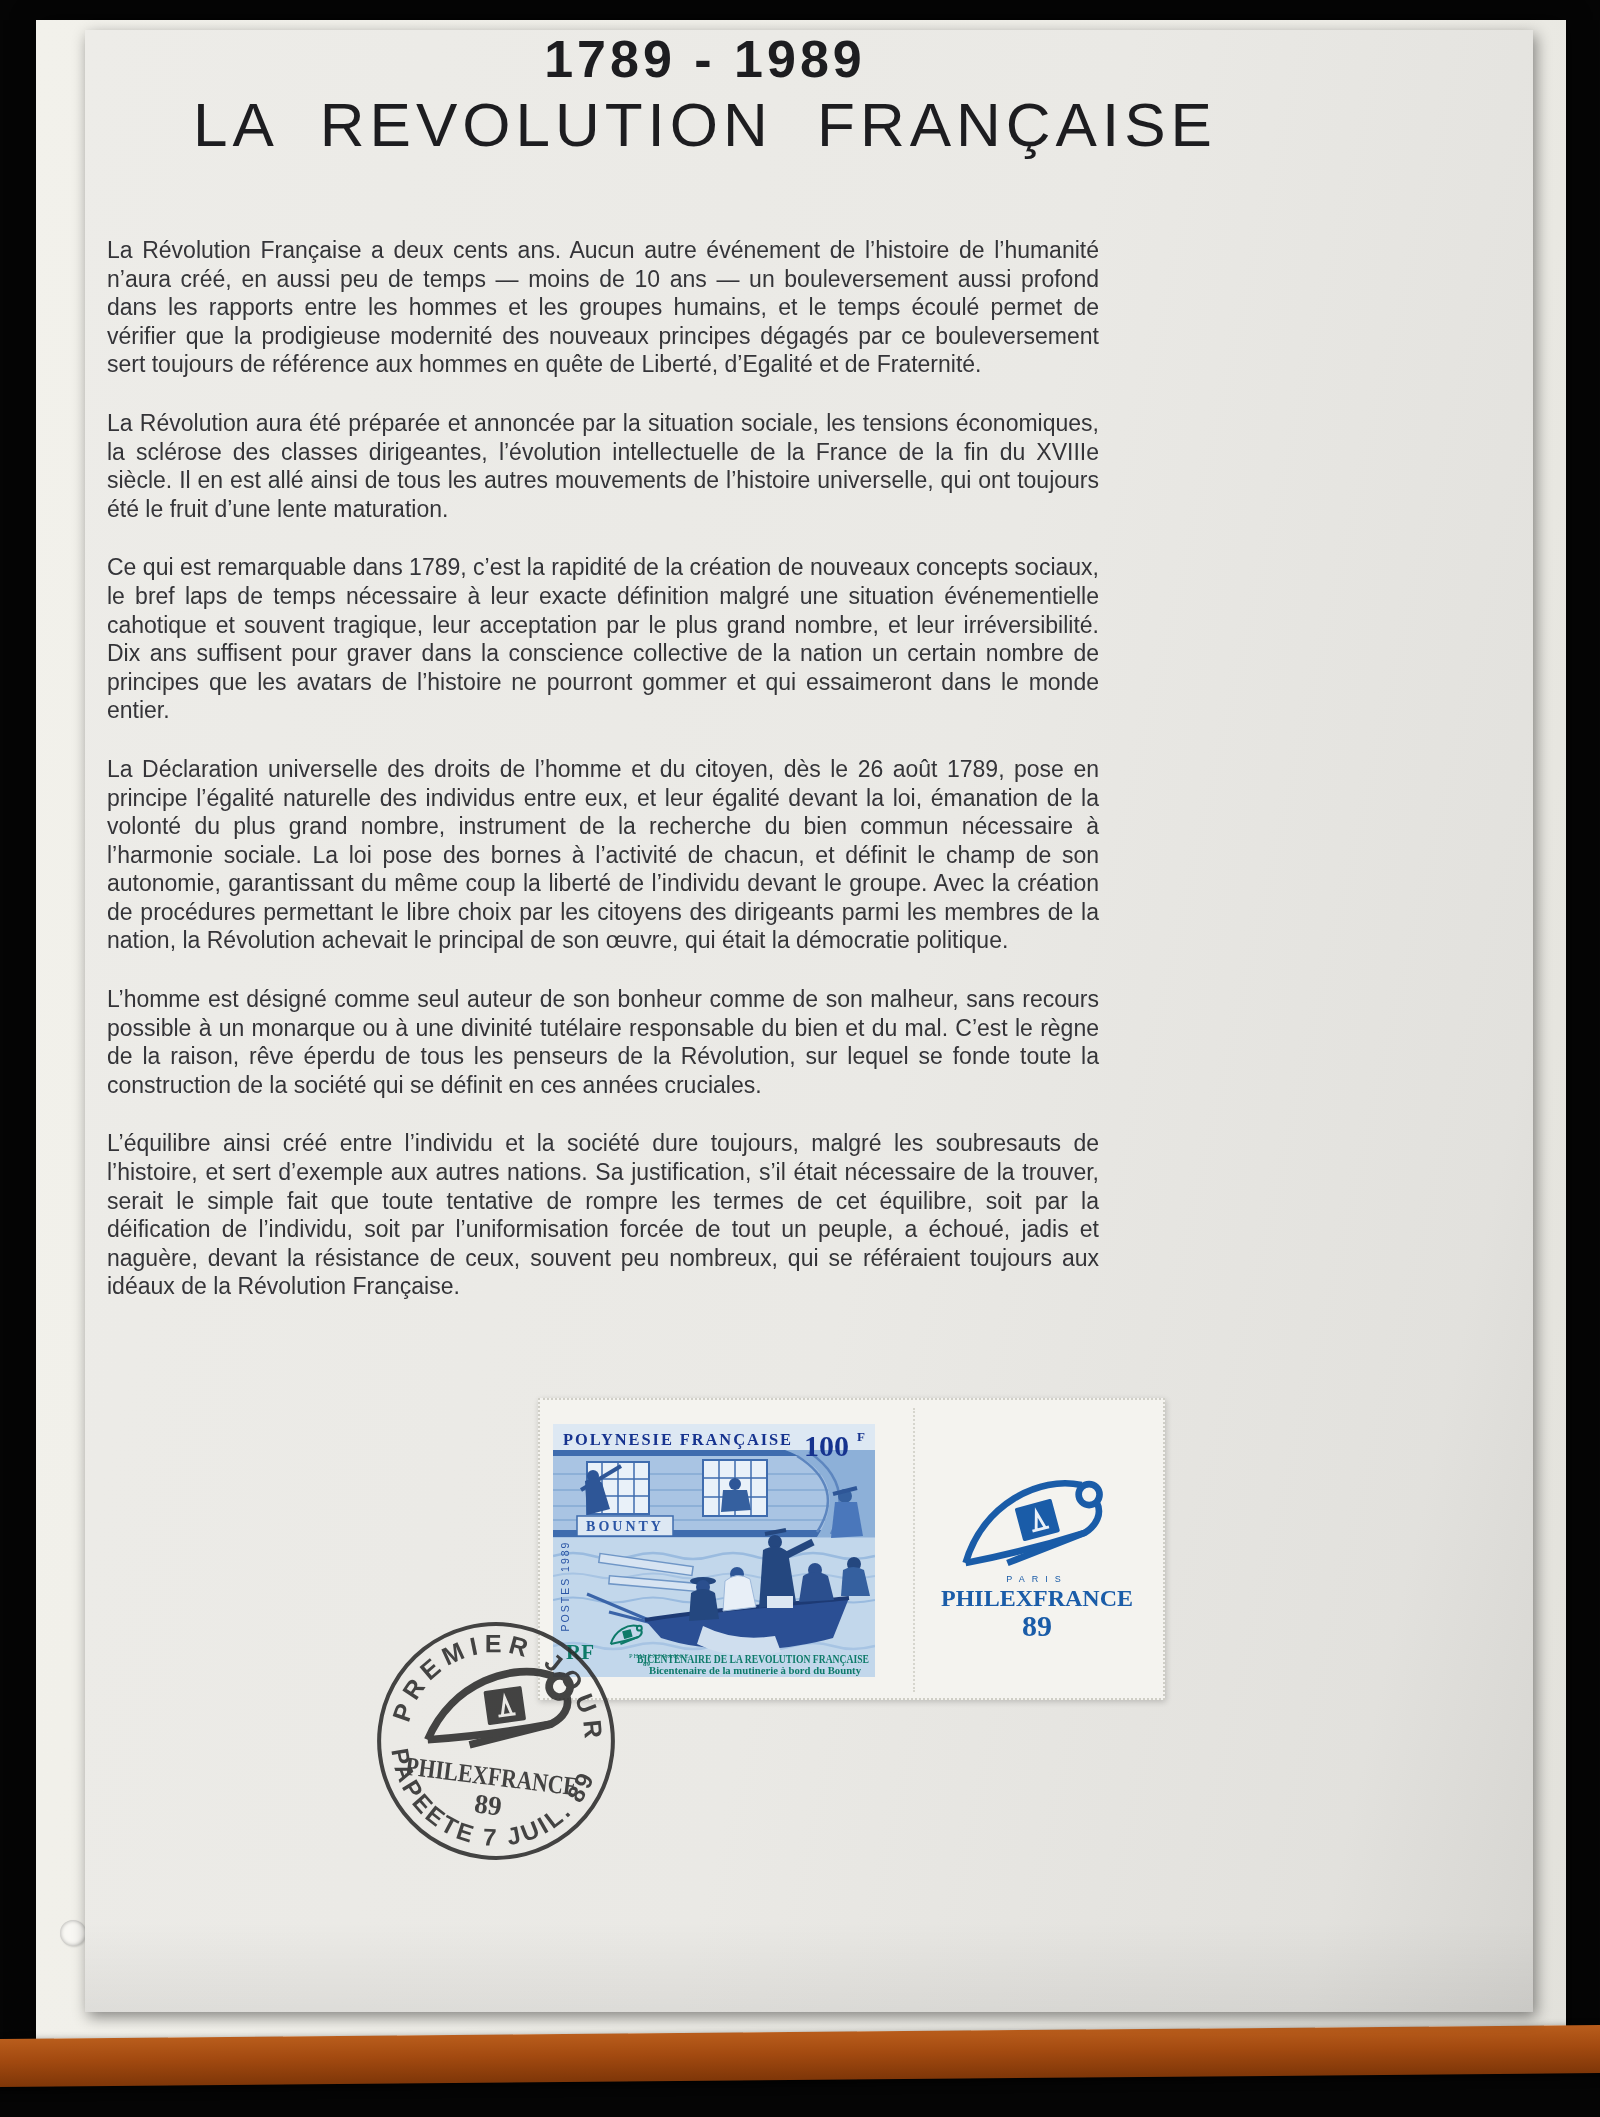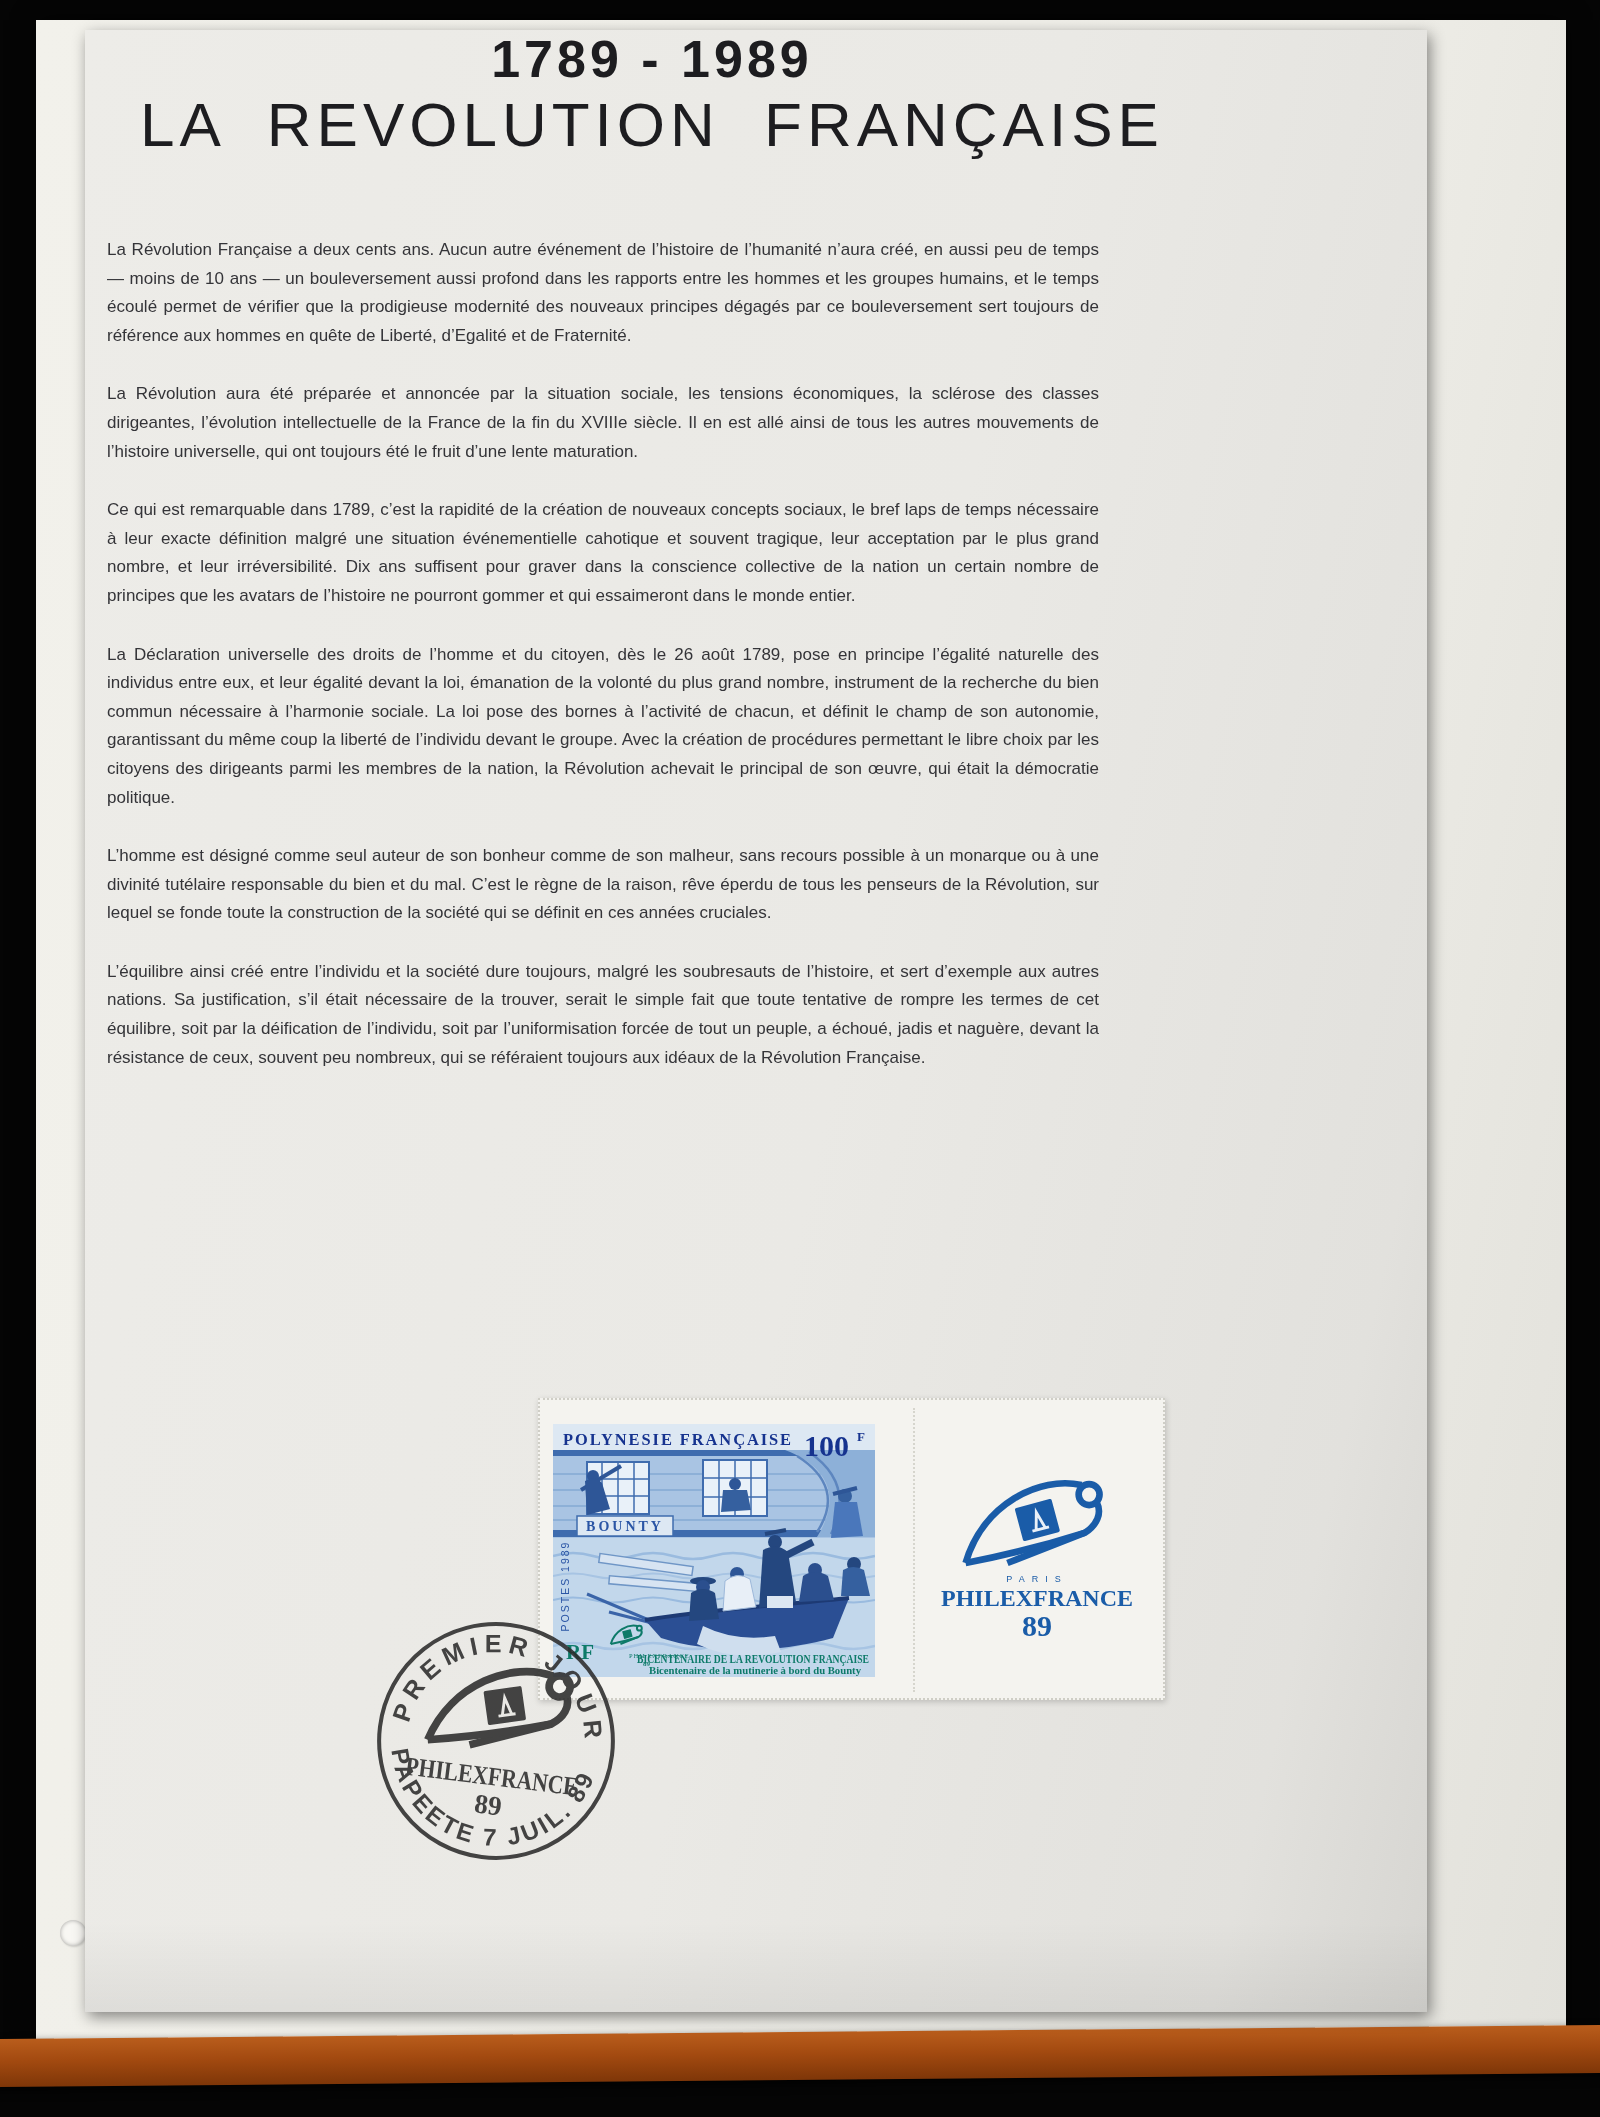--- a/index.html
+++ b/index.html
@@ -11,31 +11,31 @@
               box-shadow:0 0 22px rgba(0,0,0,.65);}
   
   .shelf-edge{position:absolute;left:-8px;top:2032px;width:1616px;height:48px;
               transform:rotate(-0.5deg);
               background:linear-gradient(#b95d1c 0%,#a34a10 45%,#7e3608 100%);
               box-shadow:0 4px 10px rgba(0,0,0,.8);}
   
   .hole{position:absolute;left:60px;top:1920px;width:26px;height:26px;border-radius:50%;
         background:#f8f7f3;box-shadow:inset 0 0 4px rgba(0,0,0,.35),1px 1px 2px rgba(0,0,0,.15);}
   
-  .doc-page{position:absolute;left:85px;top:30px;width:1342px;height:1982px;
+  .doc-page{position:absolute;left:85px;top:30px;width:1448px;height:1982px;
             background:linear-gradient(103deg,#edecE8 0%,#eae9e5 55%,#e2e1dd 88%,#d6d5d1 100%);
             box-shadow:3px 5px 14px rgba(0,0,0,.45);}
   .doc-page::after{content:"";position:absolute;left:0;bottom:0;width:100%;height:90px;
             background:linear-gradient(rgba(0,0,0,0),rgba(0,0,0,.06));}
   .title-wrap{position:absolute;top:0;left:0;width:100%;text-align:center;
               transform:translateX(-104px);color:#1d1d20;}
   .title-line1{font-size:52px;font-weight:700;letter-spacing:4px;margin-top:0;line-height:58px;}
   .title-line2{font-size:62px;font-weight:400;letter-spacing:5px;word-spacing:22px;line-height:66px;margin-top:4px;}
   .text-block{position:absolute;top:206px;left:22px;width:992px;color:#343438;
-              font-size:17px;line-height:28.6px;text-align:justify;}
+              font-size:23px;line-height:28.6px;text-align:justify;}
   .text-block p{margin:0 0 30px 0;}
   
   .stamp-sheet{position:absolute;left:453px;top:1368px;width:627px;height:302px;
                background:#f4f3ef;border:2px dotted #cfcec6;box-sizing:border-box;
                box-shadow:1px 2px 6px rgba(0,0,0,.18);}
   .stamp-art{position:absolute;left:13px;top:24px;width:322px;height:253px;display:block;}
   .tab-sep{position:absolute;left:373px;top:8px;height:284px;border-left:2px dotted #d6d5cd;}
   .tab-logo{position:absolute;left:392px;top:66px;width:210px;height:180px;display:block;}
   .postmark{position:absolute;left:278px;top:1578px;width:266px;height:266px;display:block;
             transform:rotate(7deg);opacity:.88;}

